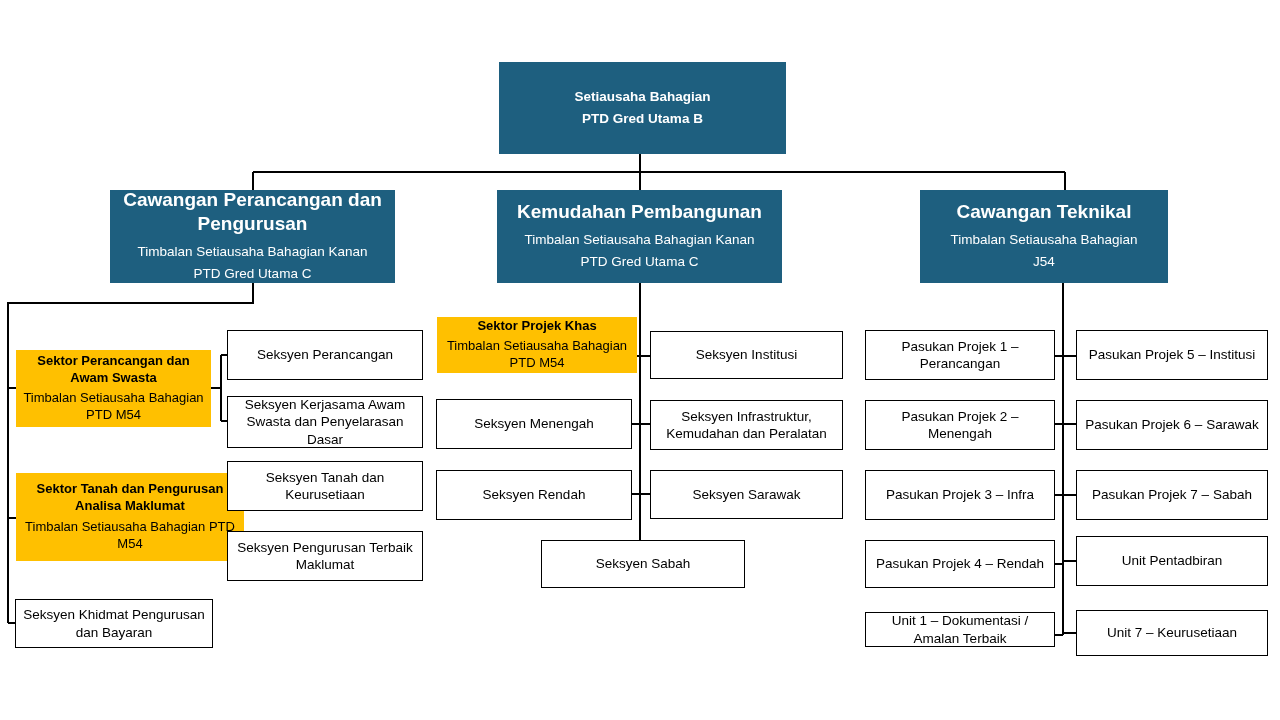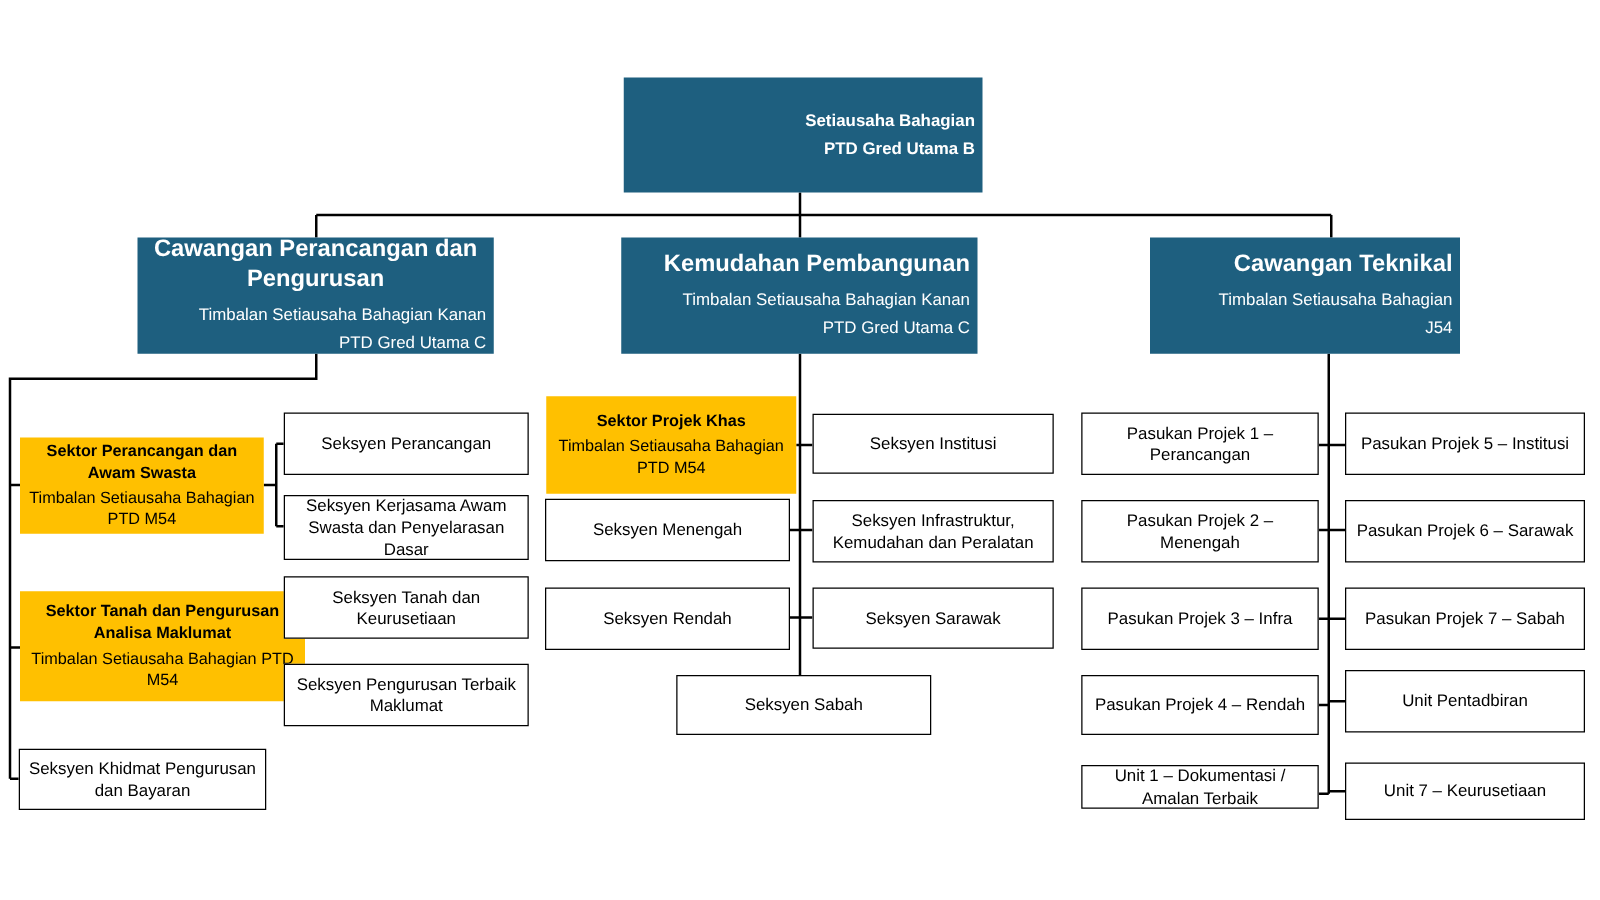--- a/index.html
+++ b/index.html
@@ -6,21 +6,21 @@
   #stage{
     position:relative;width:1280px;height:720px;background:#fff;overflow:hidden;
     font-family:"Liberation Sans","DejaVu Sans",sans-serif;color:#000;
   }
   #wires{position:absolute;left:0;top:0;z-index:0;}
   .box{
     position:absolute;z-index:1;box-sizing:border-box;
     display:flex;flex-direction:column;align-items:center;justify-content:center;
     text-align:center;padding:2px 6px;
   }
-  .teal{background:var(--teal,#1e5f7f);color:#fff;align-items:flex-end;}
+  .teal{background:var(--teal,#1e5f7f);color:#fff;}
   .orange{background:var(--orange,#ffc000);color:#000;}
   .white{background:#fff;border:1.5px solid #000;font-size:13.5px;line-height:1.28;}
   .root{font-size:15px;font-weight:bold;}
   .root .line{line-height:2.0;}
   .teal .title{font-weight:bold;font-size:19px;line-height:1.3;margin-bottom:4px;}
   .teal .line{font-size:13.5px;line-height:1.65;}
   .orange .title{font-weight:bold;font-size:13px;line-height:1.28;margin-bottom:4px;}
   .orange .line{font-size:13px;line-height:1.3;}
 </style>
 </head>
@@ -85,21 +85,21 @@
   </div>
 
   <div class="box white" style="left:227px;top:461px;width:196px;height:50px">
     <div>Seksyen Tanah dan Keurusetiaan</div>
   </div>
 
   <div class="box white" style="left:227px;top:531px;width:196px;height:50px">
     <div>Seksyen Pengurusan Terbaik Maklumat</div>
   </div>
 
-  <div class="box orange" style="left:437px;top:317px;width:200px;height:78px">
+  <div class="box orange" style="left:437px;top:317px;width:200px;height:56px">
     <div class="title">Sektor Projek Khas</div>
     <div class="line">Timbalan Setiausaha Bahagian PTD M54</div>
   </div>
 
   <div class="box white" style="left:436px;top:399px;width:196px;height:50px">
     <div>Seksyen Menengah</div>
   </div>
 
   <div class="box white" style="left:436px;top:470px;width:196px;height:50px">
     <div>Seksyen Rendah</div>

